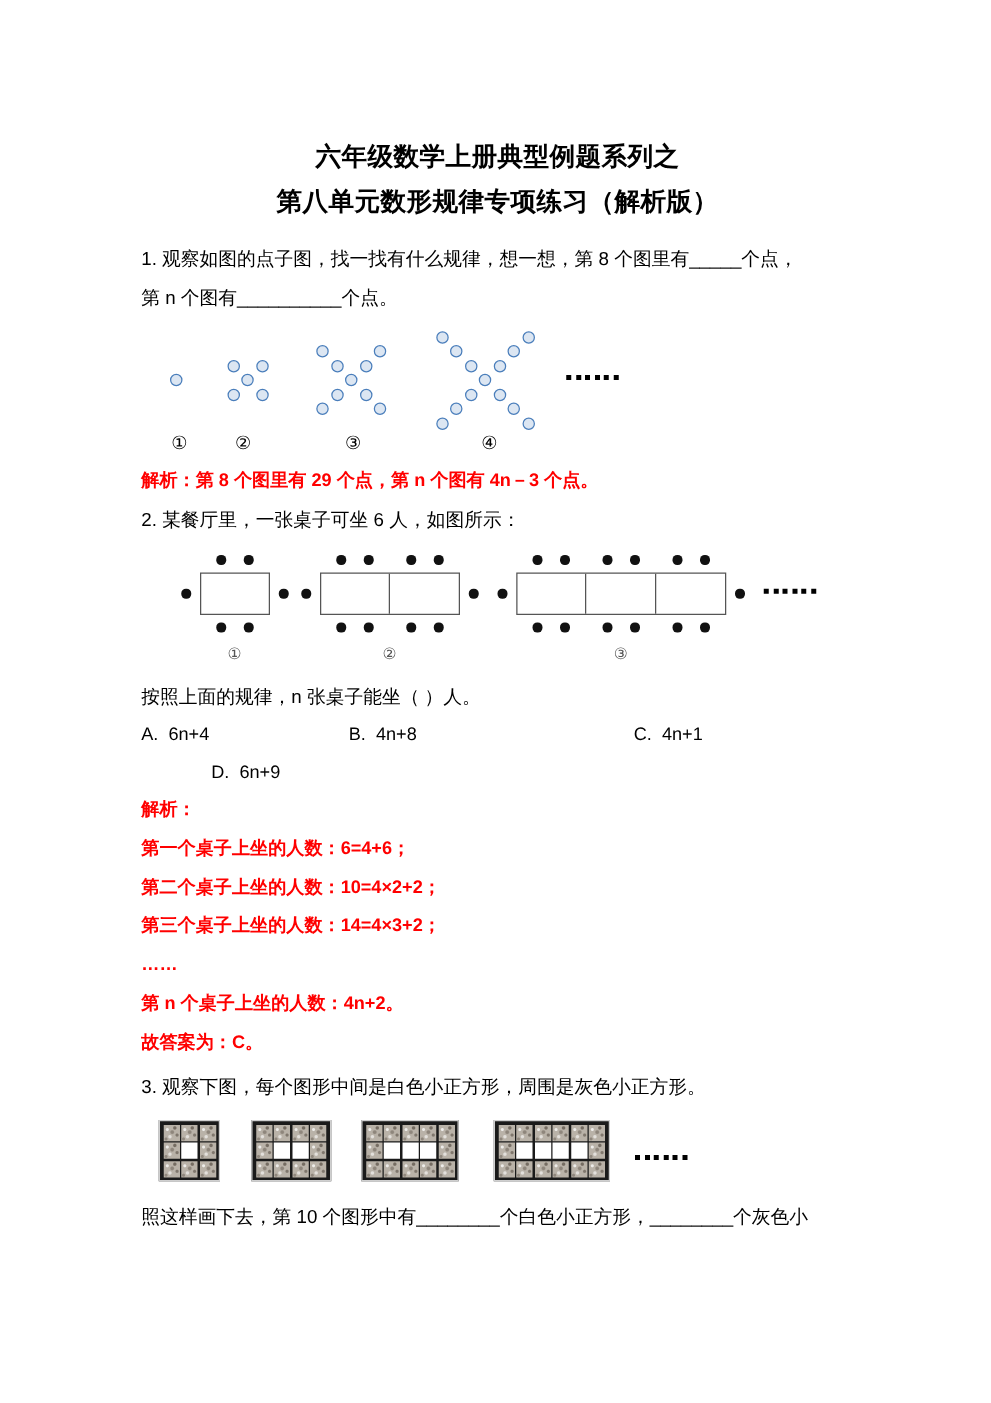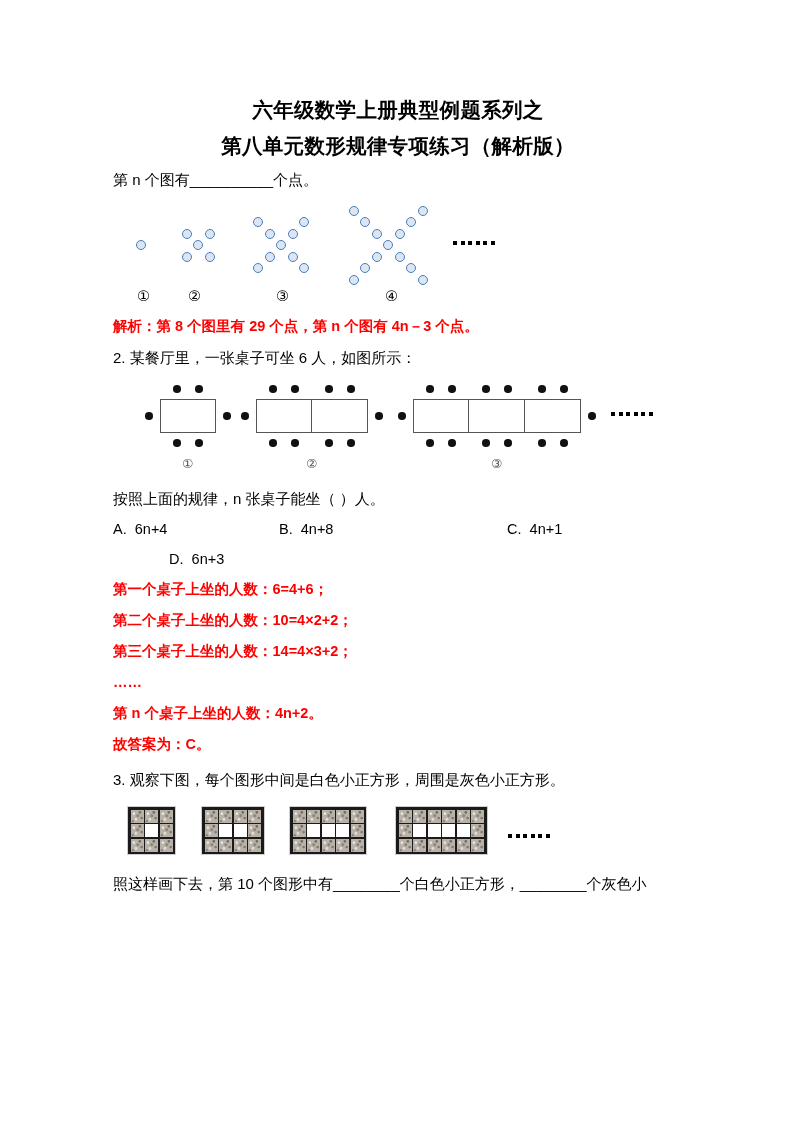--- a/index.html
+++ b/index.html
@@ -19,31 +19,31 @@
     position: absolute;
     left: 0; top: 0;
     width: 793px;
     height: 1122px;
     padding: 0;
     box-sizing: border-box;
   }
   .content {
     position: absolute;
     left: 113px;
-    top: 92px;
+    top: 108px;
     width: 570px;
   }
   .title {
     text-align: center;
     font-size: 20.5px;
     font-weight: bold;
     line-height: 36px;
     letter-spacing: 0.3px;
   }
-  .title-line2 { margin-bottom: 0; }
+  .title-line2 { margin-bottom: 12px; }
 
   .qtext {
     font-size: 15px;
     line-height: 31px;
     text-align: justify;
   }
 
   .red {
     color: #ff0000;
     font-weight: bold;
@@ -174,20 +174,21 @@
 </style>
 </head>
 <body>
 
 <div class="page">
   <div class="content">
 
     <div class="title">六年级数学上册典型例题系列之</div>
     <div class="title title-line2">第八单元数形规律专项练习（解析版）</div>
 
+    <div class="qtext">1. 观察如图的点子图，找一找有什么规律，想一想，第 8 个图里有_____个点，</div>
     <div class="qtext">第 n 个图有__________个点。</div>
 
     <div class="fig1" id="fig1">
         <span class="dot" style="left: 23px; top: 37px;"></span>
         <span class="dot" style="left: 80px; top: 37px;"></span>
         <span class="dot" style="left: 68.5px; top: 25.5px;"></span>
         <span class="dot" style="left: 91.5px; top: 25.5px;"></span>
         <span class="dot" style="left: 68.5px; top: 48.5px;"></span>
         <span class="dot" style="left: 91.5px; top: 48.5px;"></span>
         <span class="dot" style="left: 163px; top: 37px;"></span>
@@ -291,23 +292,24 @@
       </div>
 
     <div class="qtext" style="margin-top:6px">按照上面的规律，n 张桌子能坐（      ）人。</div>
 
     <div class="choices" id="choicesrow">
         <span class="choice" style="left: 0px;"><span>A.</span>&nbsp;&nbsp;<span>6n+4</span></span>
         <span class="choice" style="left: 166px;"><span>B.</span>&nbsp;&nbsp;<span>4n+8</span></span>
         <span class="choice" style="left: 394px;"><span>C.</span>&nbsp;&nbsp;<span>4n+1</span></span>
       </div>
     <div class="choices2">
-      <span>D.</span>&nbsp;&nbsp;<span>6n+3</span>
+      <span>D.</span>&nbsp;&nbsp;<span>6n+9</span>
     </div>
 
+    <div class="red">解析：</div>
     <div class="red">第一个桌子上坐的人数：6=4+6；</div>
     <div class="red">第二个桌子上坐的人数：10=4×2+2；</div>
     <div class="red">第三个桌子上坐的人数：14=4×3+2；</div>
     <div class="red">……</div>
     <div class="red">第 n 个桌子上坐的人数：4n+2。</div>
     <div class="red">故答案为：C。</div>
 
     <div class="qtext" style="margin-top:4px">3. 观察下图，每个图形中间是白色小正方形，周围是灰色小正方形。</div>
 
     <div class="fig3" id="fig3">

